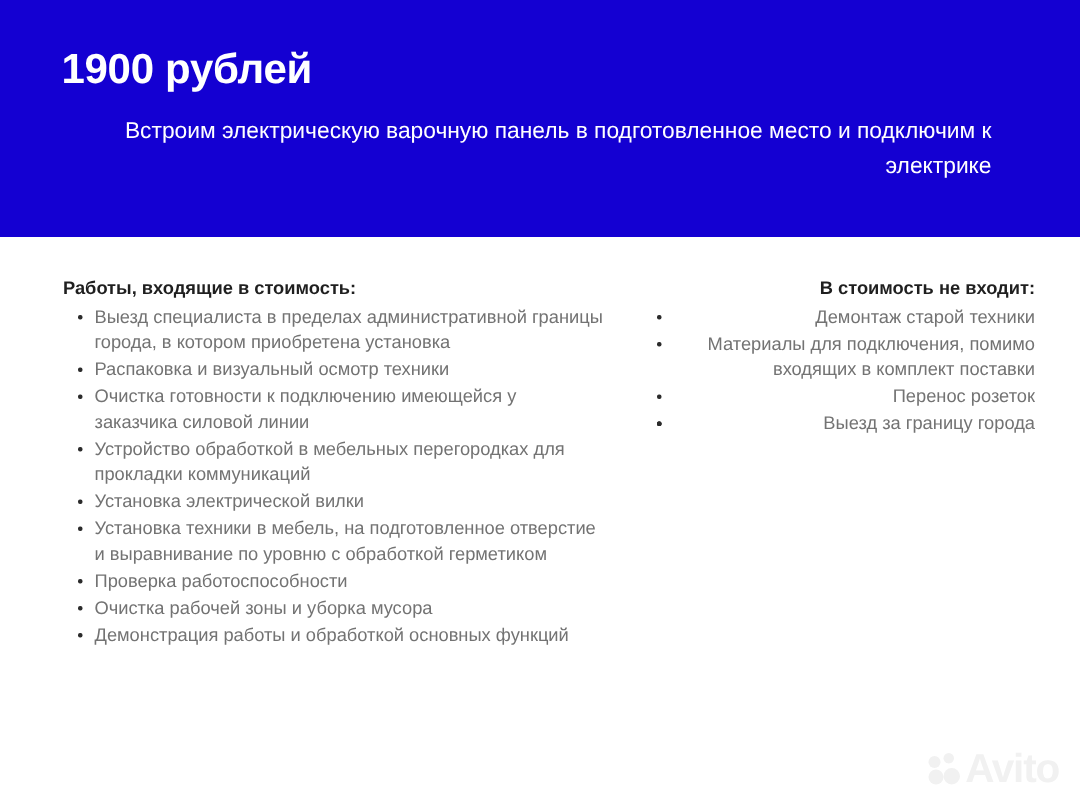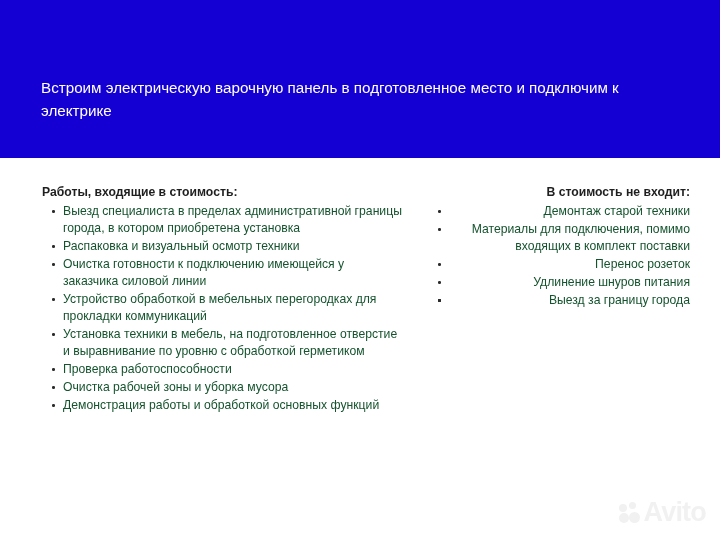--- a/index.html
+++ b/index.html
@@ -46,20 +46,21 @@
     position: absolute;
     left: 41px;
     top: 76px;
     width: 620px;
     margin: 0;
     color: #ffffff;
     font-size: 15.2px;
     line-height: 23px;
     font-weight: normal;
     letter-spacing: 0px;
+    text-align: right;
   }
 
   
   .content {
     position: absolute;
     left: 0;
     top: 158px;
     width: 720px;
     height: 494px;
   }
@@ -83,21 +84,21 @@
     list-style: none;
     margin: 0;
     padding: 0;
   }
   ul.bullets > li {
     position: relative;
     padding-left: 21px;
     margin: 0 0 1px 0;
     font-size: 12.2px;
     line-height: 17px;
-    color: #14532d;
+    color: #737373;
     letter-spacing: 0px;
   }
   ul.bullets > li .bullet-dot {
     position: absolute;
     left: 10px;
     top: 7px;
     width: 2.6px;
     height: 2.6px;
     border-radius: 50%;
     background: #2b2b2b;
@@ -137,46 +138,47 @@
     color: #f1f1f1;
     letter-spacing: -0.8px;
   }
 </style>
 </head>
 <body>
 
 <div id="page">
 
   <section class="hero">
+    <h1 class="hero-title">1900 рублей</h1>
     <p class="hero-subtitle">Встроим электрическую варочную панель в подготовленное место и подключим к электрике</p>
   </section>
 
   <section class="content">
 
     <div class="col col-left">
       <h2 class="col-heading">Работы, входящие в стоимость:</h2>
       <ul class="bullets">
           <li><span class="bullet-dot"></span><span>Выезд специалиста в пределах административной границы города, в котором приобретена установка</span></li>
           <li><span class="bullet-dot"></span><span>Распаковка и визуальный осмотр техники</span></li>
           <li><span class="bullet-dot"></span><span>Очистка готовности к подключению имеющейся у заказчика силовой линии</span></li>
           <li><span class="bullet-dot"></span><span>Устройство обработкой в мебельных перегородках для прокладки коммуникаций</span></li>
+          <li><span class="bullet-dot"></span><span>Установка электрической вилки</span></li>
           <li><span class="bullet-dot"></span><span>Установка техники в мебель, на подготовленное отверстие и выравнивание по уровню с обработкой герметиком</span></li>
           <li><span class="bullet-dot"></span><span>Проверка работоспособности</span></li>
           <li><span class="bullet-dot"></span><span>Очистка рабочей зоны и уборка мусора</span></li>
           <li><span class="bullet-dot"></span><span>Демонстрация работы и обработкой основных функций</span></li>
         </ul>
     </div>
 
     <div class="col col-right">
       <h2 class="col-heading">В стоимость не входит:</h2>
       <ul class="bullets">
           <li><span class="bullet-dot"></span><span>Демонтаж старой техники</span></li>
           <li><span class="bullet-dot"></span><span>Материалы для подключения, помимо входящих в комплект поставки</span></li>
           <li><span class="bullet-dot"></span><span>Перенос розеток</span></li>
-          <li><span class="bullet-dot"></span><span>Удлинение шнуров питания</span></li>
           <li><span class="bullet-dot"></span></li>
           <li><span class="bullet-dot"></span></li>
           <li><span class="bullet-dot"></span><span>Выезд за границу города</span></li>
         </ul>
     </div>
 
   </section>
 
   <div class="watermark">
     <span class="wm-dots">

